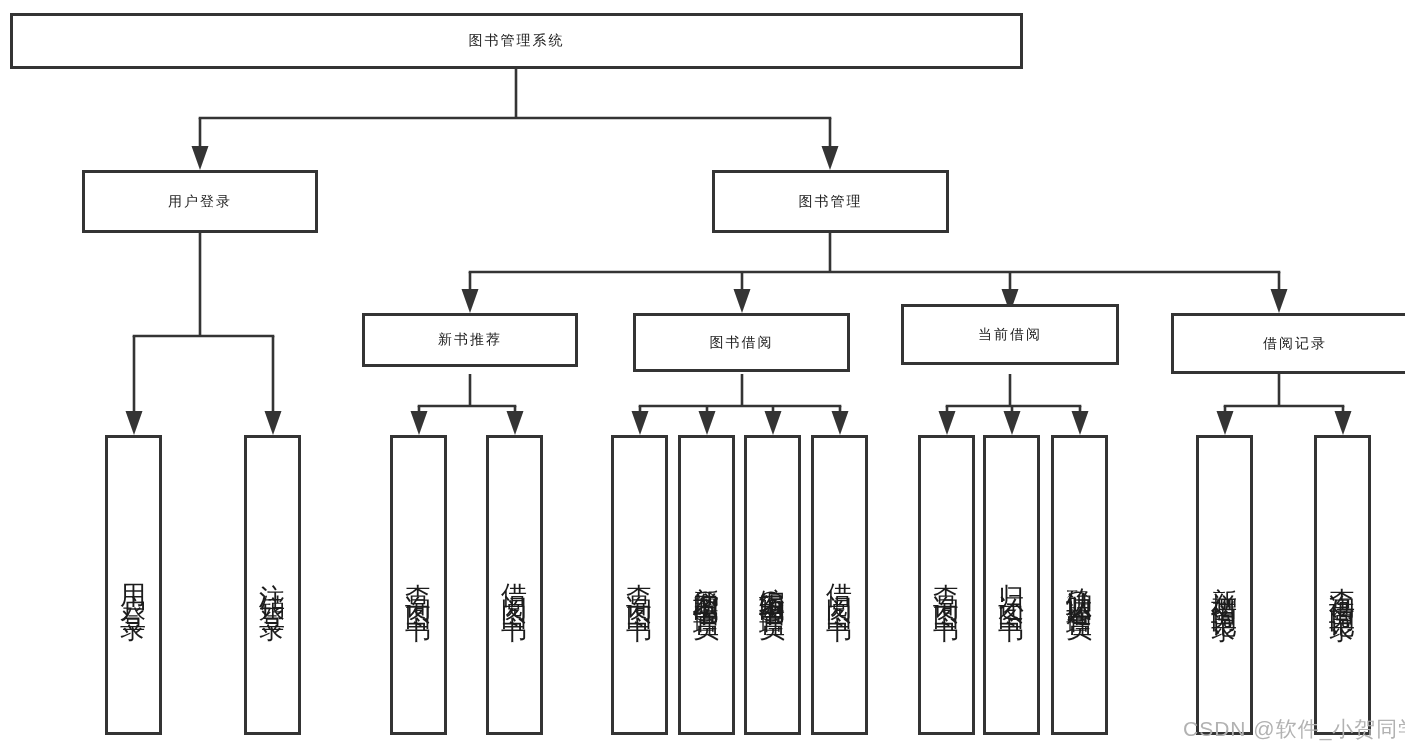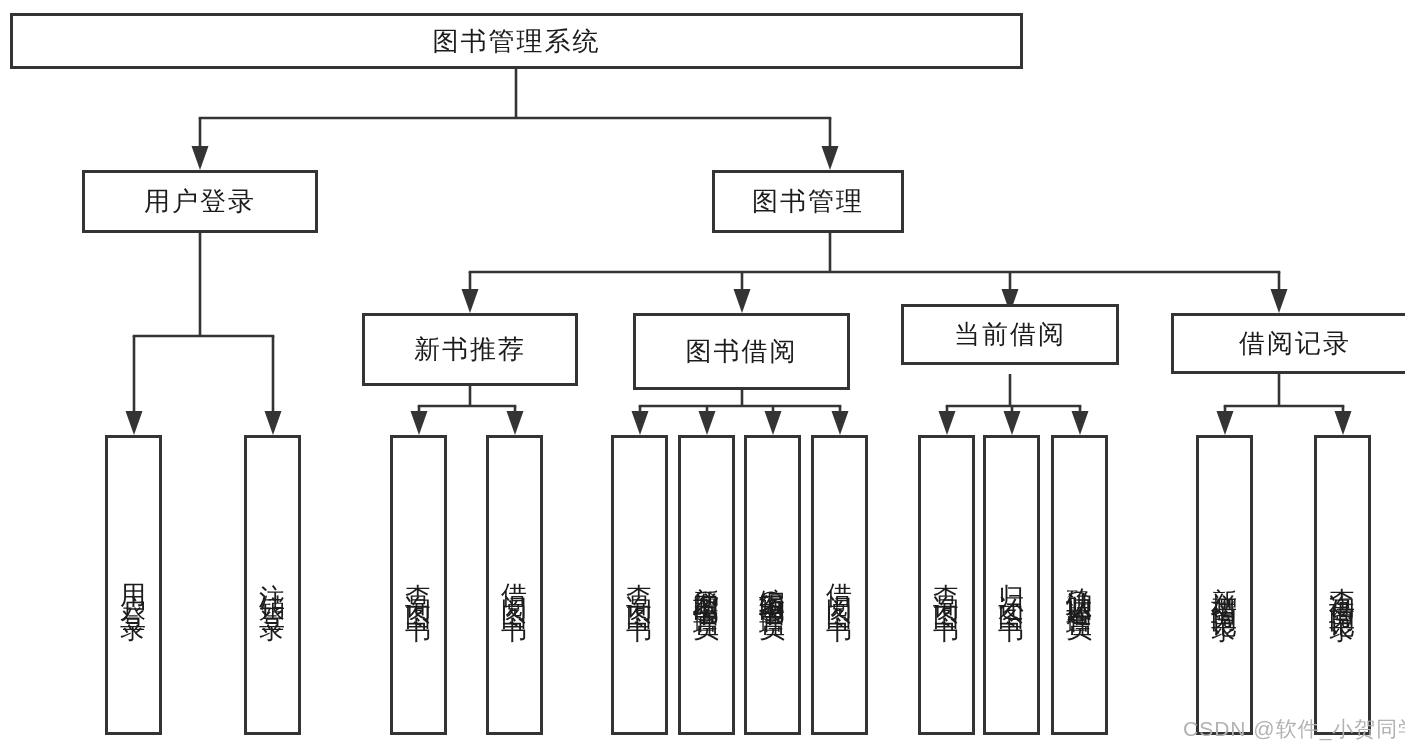--- a/index.html
+++ b/index.html
@@ -27,21 +27,21 @@
     border: 3px solid #343434;
     background: #ffffff;
     display: flex;
     align-items: center;
     justify-content: center;
     color: #1c1c1c;
     z-index: 2;
   }
 
   .hbox {
-    font-size: 26px;
+    font-size: 14px;
     letter-spacing: 2px;
     white-space: nowrap;
   }
 
   .vbox {
     width: 57px;
     height: 300px;
     top: 435px;
   }
   .vbox span {
@@ -52,24 +52,24 @@
     white-space: nowrap;
   }
   .ls-s span { letter-spacing: 11px; }
   .ls-m span { letter-spacing: 6px; }
   .ls-l span { letter-spacing: 4px; }
 
   
   .n-root  { left: 10px;  top: 13px;  width: 1013px; height: 56px; }
   
   .n-login { left: 82px;  top: 170px; width: 236px; height: 63px; }
-  .n-mgmt  { left: 712px; top: 170px; width: 192px; height: 63px; }
-  
-  .n-rec   { left: 362px;  top: 313px; width: 216px; height: 73px; }
-  .n-bor   { left: 633px;  top: 313px; width: 217px; height: 77px; }
+  .n-mgmt  { left: 712px; top: 170px; width: 237px; height: 63px; }
+  
+  .n-rec   { left: 362px;  top: 313px; width: 216px; height: 54px; }
+  .n-bor   { left: 633px;  top: 313px; width: 217px; height: 59px; }
   .n-cur   { left: 901px;  top: 304px; width: 218px; height: 61px; }
   .n-hist  { left: 1171px; top: 313px; width: 248px; height: 61px; }
   
   .l-1  { left: 105px;  }
   .l-2  { left: 244px;  }
   .l-3  { left: 390px;  }
   .l-4  { left: 486px;  }
   .l-5  { left: 611px;  }
   .l-6  { left: 678px;  }
   .l-7  { left: 744px;  }

